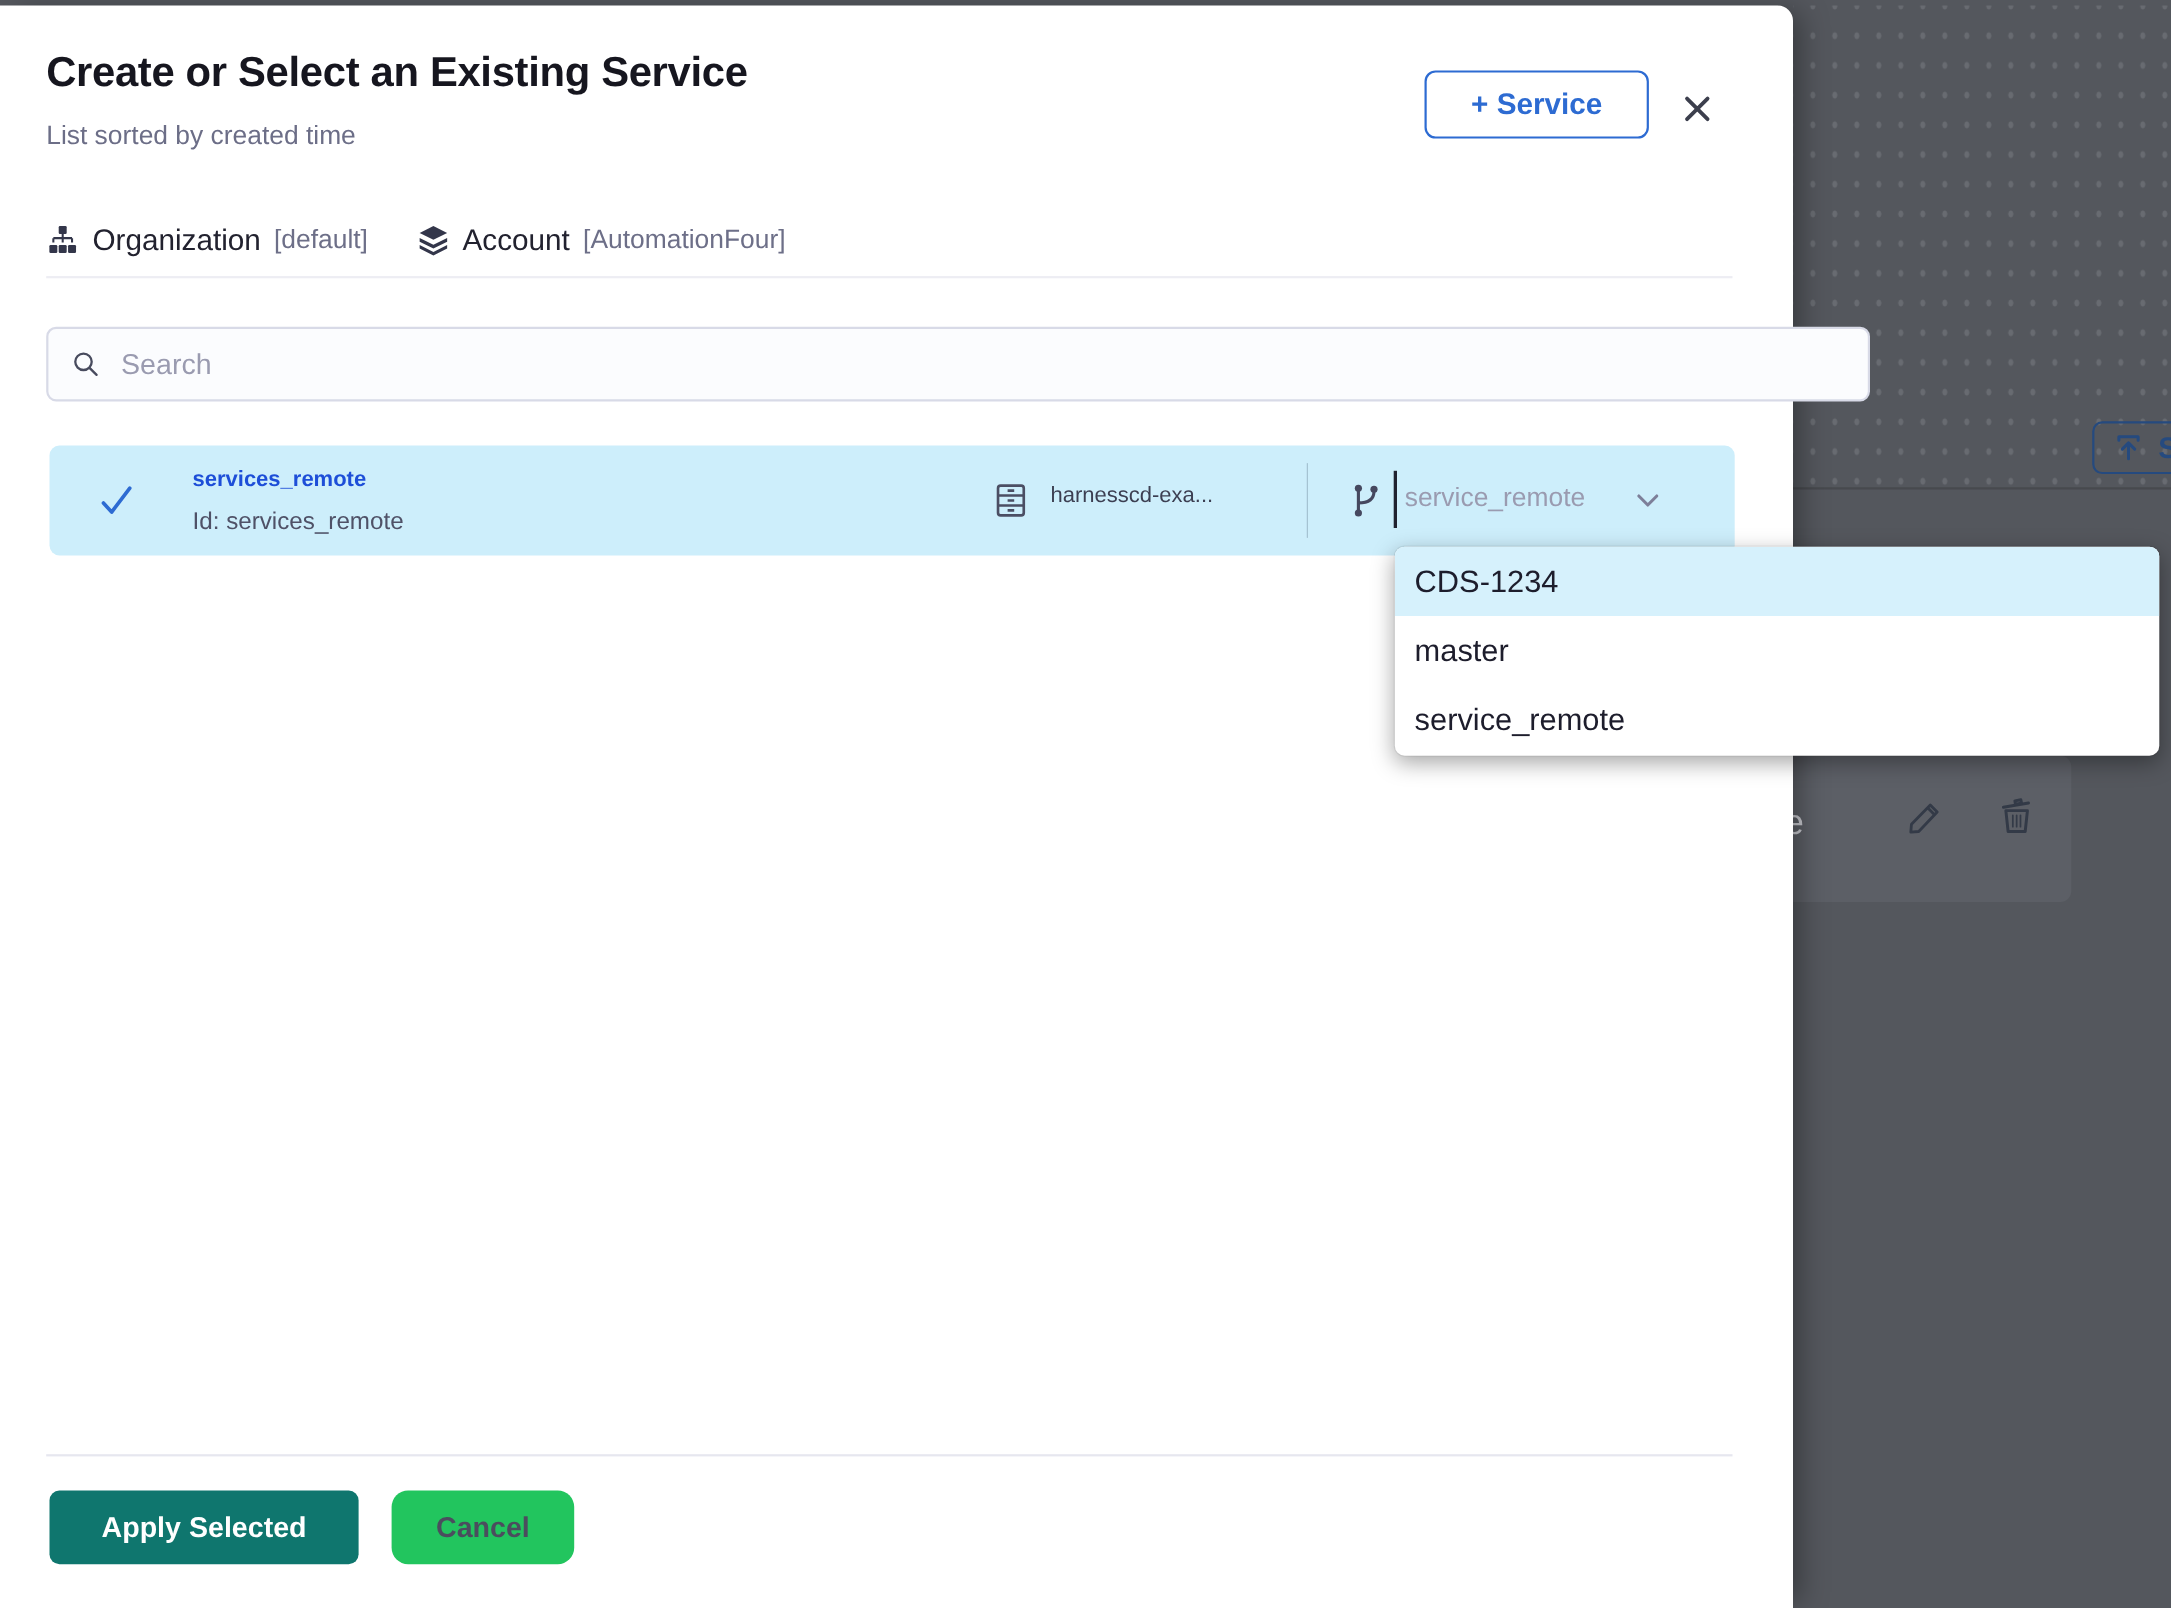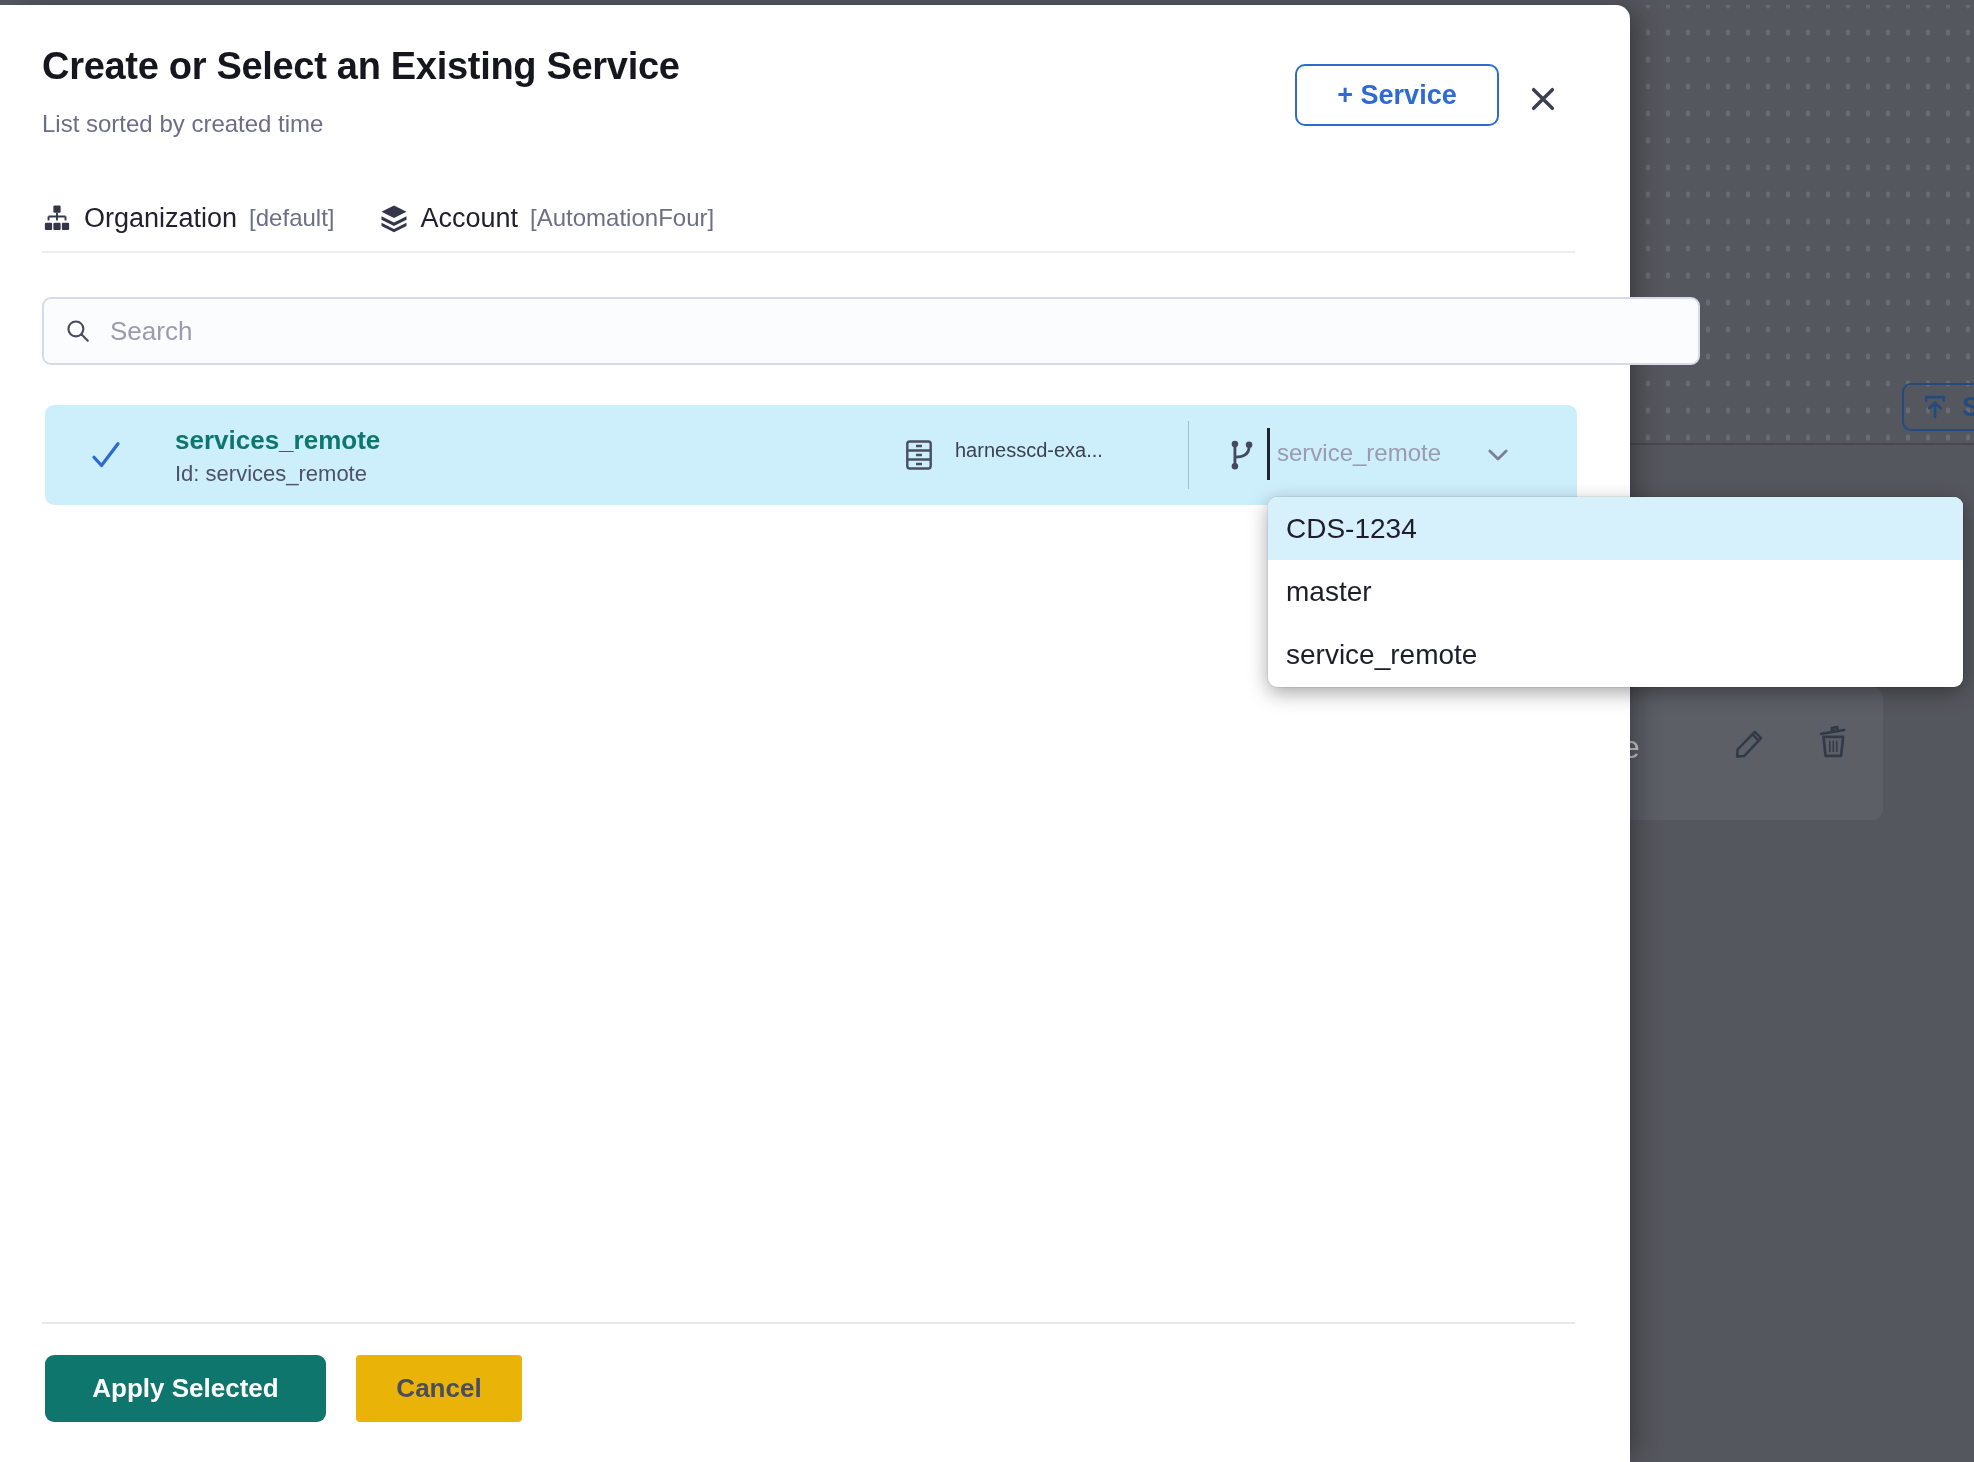--- a/index.html
+++ b/index.html
@@ -96,41 +96,41 @@
     font-family:"Liberation Sans", sans-serif;
   }
   .search-input::placeholder { color:#9a9bb0; }
 
   
   .service-row {
     position:absolute; left:45px; top:400px; width:1532px; height:100px;
     background:#cdeefb; border-radius:9px; cursor:pointer;
   }
   .row-check { position:absolute; left:42px; top:32px; width:38px; height:36px; color:#2d6bd2; }
-  .row-name { position:absolute; left:130px; top:20px; font-size:26px; font-weight:bold; color:#0f766e; }
+  .row-name { position:absolute; left:130px; top:20px; font-size:20px; font-weight:bold; color:#1d4ed8; }
   .row-id   { position:absolute; left:130px; top:56px; font-size:22px; color:#4f5167; }
   .row-repo-icon { position:absolute; left:856px; top:32px; width:36px; height:36px; color:#4b4e63; }
   .row-repo-text { position:absolute; left:910px; top:34px; font-size:20px; color:#3c3f52; }
   .row-vdivider  { position:absolute; left:1143px; top:16px; width:1px; height:68px; background:rgba(50,70,90,0.28); }
   .row-branch-icon { position:absolute; left:1180px; top:31px; width:34px; height:38px; color:#46485f; }
   .row-caret { position:absolute; left:1222px; top:23px; width:3px; height:52px; background:#20222f; }
   .row-branch-text { position:absolute; left:1232px; top:34px; font-size:24px; color:#9a9bb0; }
   .row-chevron { position:absolute; left:1437px; top:36px; width:32px; height:28px; color:#7d7f99; cursor:pointer; }
 
   
   .footer-divider { position:absolute; left:42px; top:1317px; width:1533px; height:2px; background:#e6e7ef; }
   .btn-apply {
     position:absolute; left:45px; top:1350px; width:281px; height:67px;
     background:#0f766e; border:none; border-radius:9px;
     color:#ffffff; font-size:26px; font-weight:bold; cursor:pointer;
     font-family:"Liberation Sans", sans-serif;
   }
   .btn-cancel {
     position:absolute; left:356px; top:1350px; width:166px; height:67px;
-    background:#eab308; border:none; border-radius:4px;
+    background:#22c55e; border:none; border-radius:15px;
     color:#4b4d5e; font-size:26px; font-weight:bold; cursor:pointer;
     font-family:"Liberation Sans", sans-serif;
   }
 
   
   .branch-dropdown {
     position:absolute; left:1268px; top:497px; width:695px; height:190px;
     background:#ffffff; border-radius:9px; overflow:hidden;
     box-shadow:0 6px 20px rgba(0,0,0,0.35), 0 0 0 1px rgba(0,0,0,0.06);
     z-index:20;

